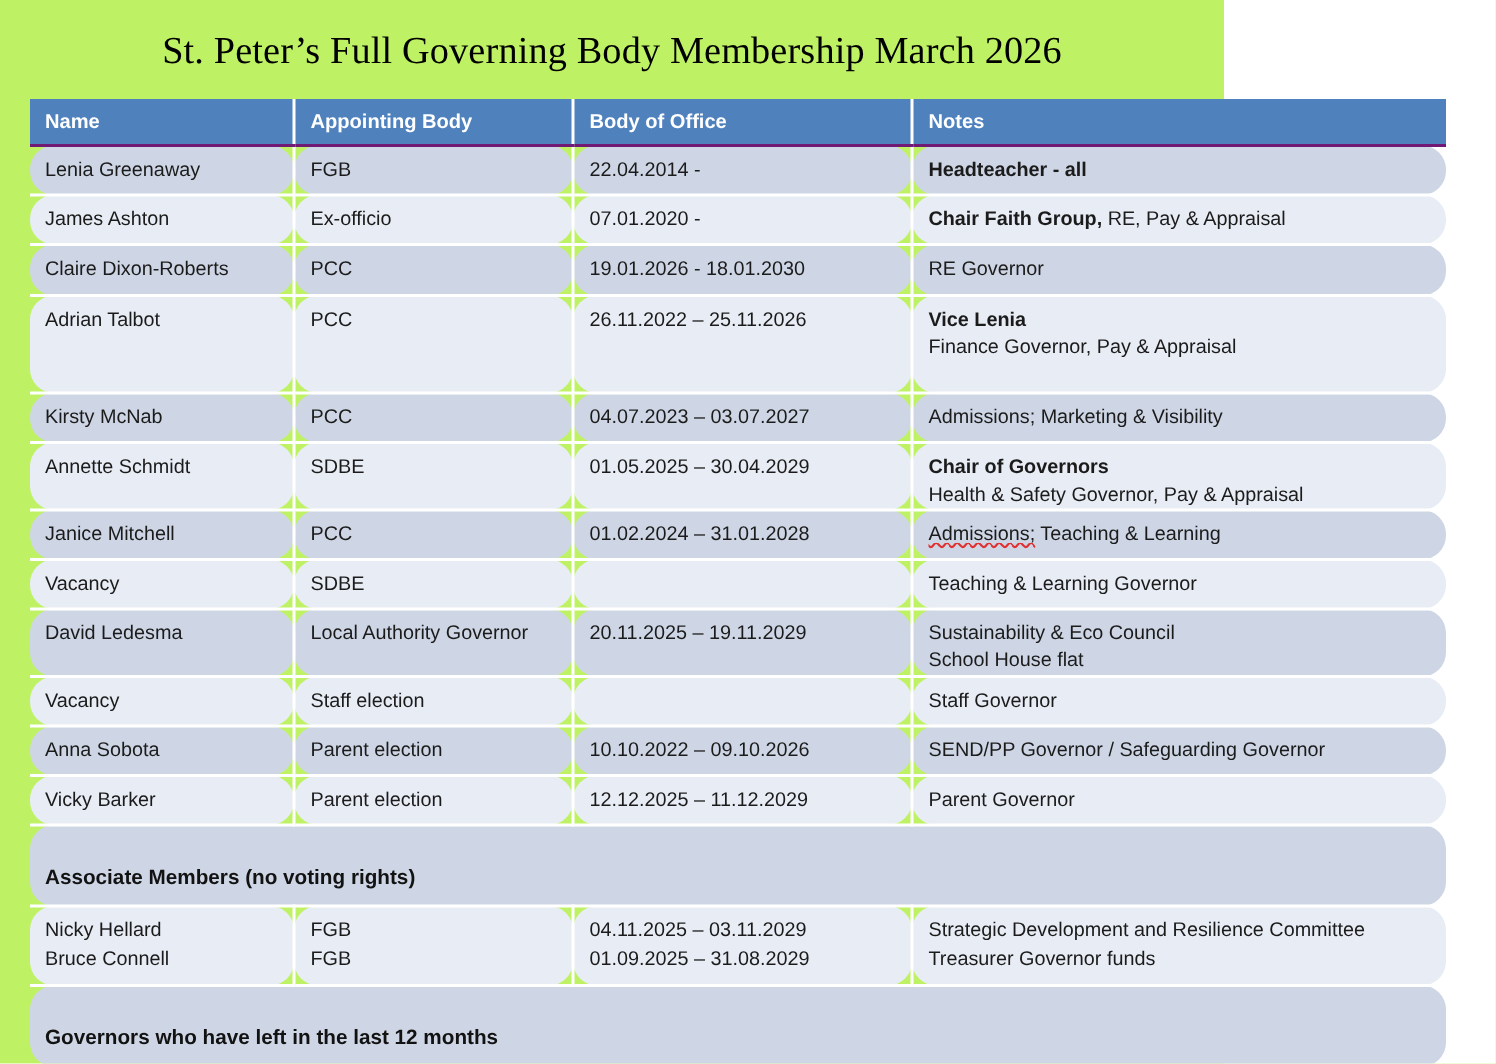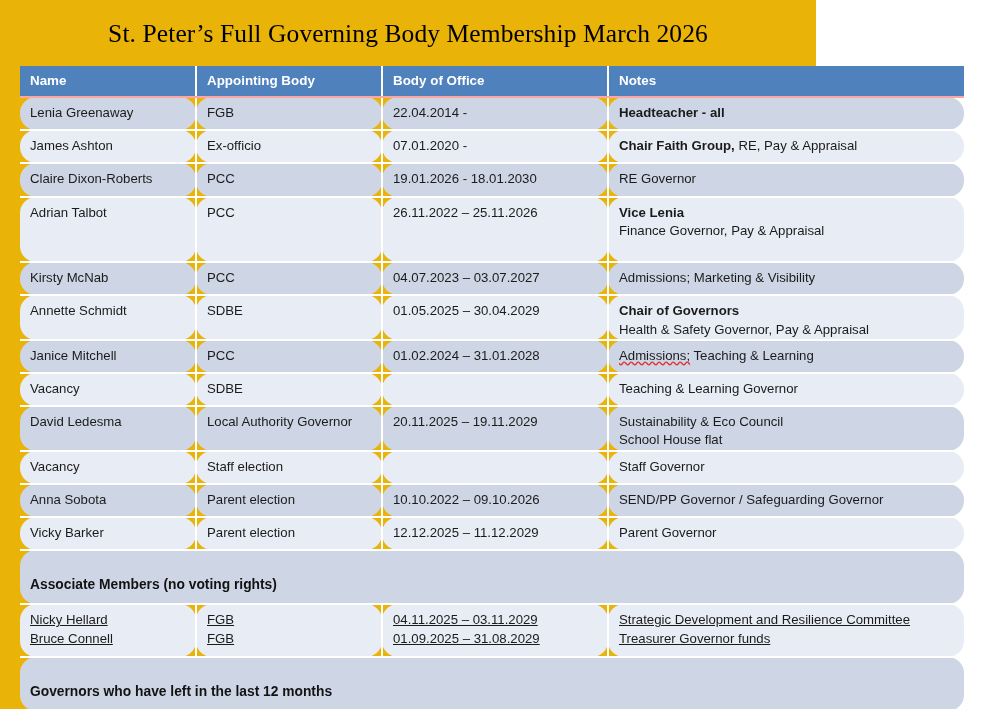--- a/index.html
+++ b/index.html
@@ -11,21 +11,21 @@
     width: 997px;
     height: 709px;
     font-family: "Liberation Sans", sans-serif;
     color: #1a1a1a;
     overflow: hidden;
   }
   .page {
     position: relative;
     width: 816px;
     height: 709px;
-    background: #eab308;
+    background: #bef264;
     box-sizing: border-box;
   }
   .doc-title {
     text-align: center;
     font-family: "Liberation Serif", serif;
     font-size: 25.5px;
     font-weight: normal;
     color: #000000;
     letter-spacing: 0.1px;
     margin: 0;
@@ -51,21 +51,21 @@
   table.gov-table col.c-notes   { width: 356px; }
 
   thead th {
     background: #4f81bd;
     color: #ffffff;
     font-weight: bold;
     font-size: 13.4px;
     text-align: left;
     padding: 7px 0 8px 10px;
     border-right: 2px solid #ffffff;
-    border-bottom: 2px solid #fca5a5;
+    border-bottom: 2px solid #701a75;
     vertical-align: middle;
   }
   thead th:last-child { border-right: none; }
 
   tbody td {
     padding: 6px 10px 7px 10px;
     vertical-align: top;
     border-right: 2px solid #ffffff;
     border-bottom: 2px solid #ffffff;
     line-height: 1.38;
@@ -93,21 +93,21 @@
   .line { display: block; }
   .spell {
     text-decoration: underline wavy #e03030;
     text-decoration-skip-ink: none;
   }
   .leavers-cell {
     padding-top: 9px !important;
     padding-bottom: 12px !important;
   }
   .leavers-cell .line { line-height: 1.42; }
-  .assoc-cell .line { line-height: 1.42; text-decoration: underline; }
+  .assoc-cell .line { line-height: 1.42; }
 </style>
 </head>
 <body>
 
 <div class="page">
 
   <h1 class="doc-title">St. Peter’s Full Governing Body Membership March 2026</h1>
 
   <div class="table-wrap">
     <table class="gov-table">

